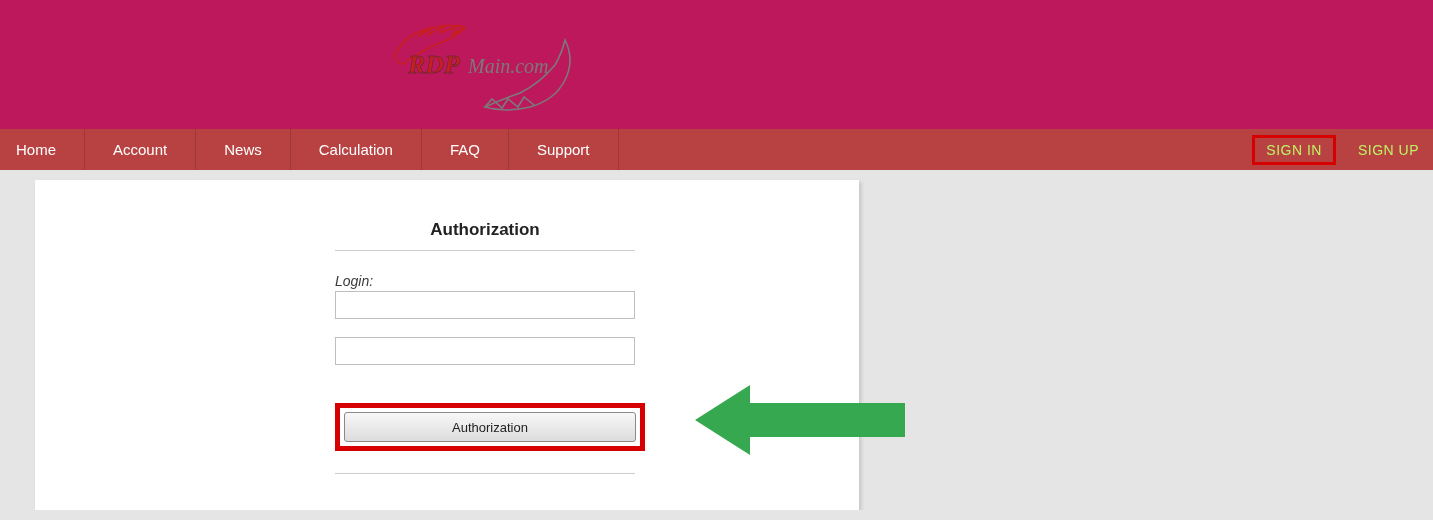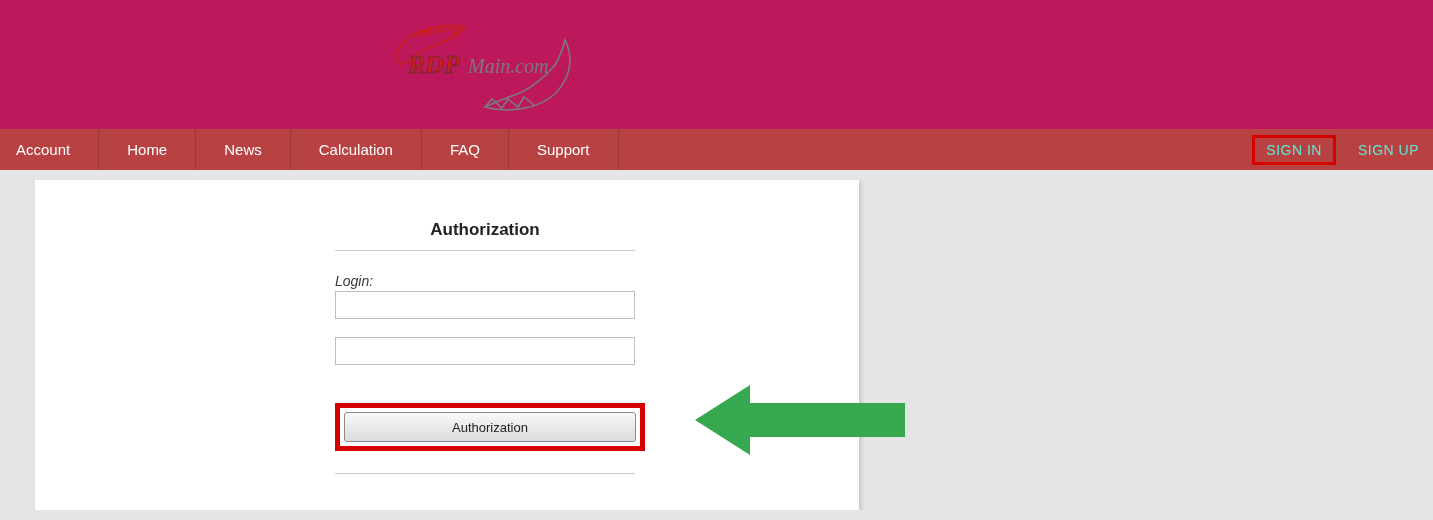--- a/index.html
+++ b/index.html
@@ -44,21 +44,21 @@
   .nav-item:first-child { padding-left: 16px; }
   .nav-right {
     position: absolute;
     right: 0;
     top: 0;
     height: 41px;
     display: flex;
     align-items: center;
   }
   .auth-link {
-    color: #5eead4;
+    color: #bef264;
     font-size: 14px;
     padding: 6px 14px;
     cursor: pointer;
     letter-spacing: 0.5px;
   }
   .auth-link.highlight {
     border: 3px solid #d60000;
     padding: 4px 11px;
     margin-right: 8px;
   }
@@ -146,22 +146,22 @@
       <path d="M 95 92 L 102 84 L 112 93 L 118 84 L 128 92 L 134 82 L 144 90" fill="none" stroke="#7a7a7a" stroke-width="1.6"></path>
 
       <text x="18" y="58" font-family="Georgia, serif" font-style="italic" font-weight="bold" font-size="26" fill="#c81e1e" stroke="#2a3239" stroke-width="0.4">RDP</text>
       <text x="78" y="58" font-family="Georgia, serif" font-style="italic" font-size="20" fill="#7a7a7a">Main.com</text>
     </svg>
   </div>
 </div>
 
 <div class="nav">
   <div class="nav-left">
+    <div class="nav-item">Home</div>
     <div class="nav-item">Account</div>
-    <div class="nav-item">Home</div>
     <div class="nav-item">News</div>
     <div class="nav-item">Calculation</div>
     <div class="nav-item">FAQ</div>
     <div class="nav-item">Support</div>
   </div>
   <div class="nav-right">
     <div class="auth-link highlight">SIGN IN</div>
     <div class="auth-link">SIGN UP</div>
   </div>
 </div>

